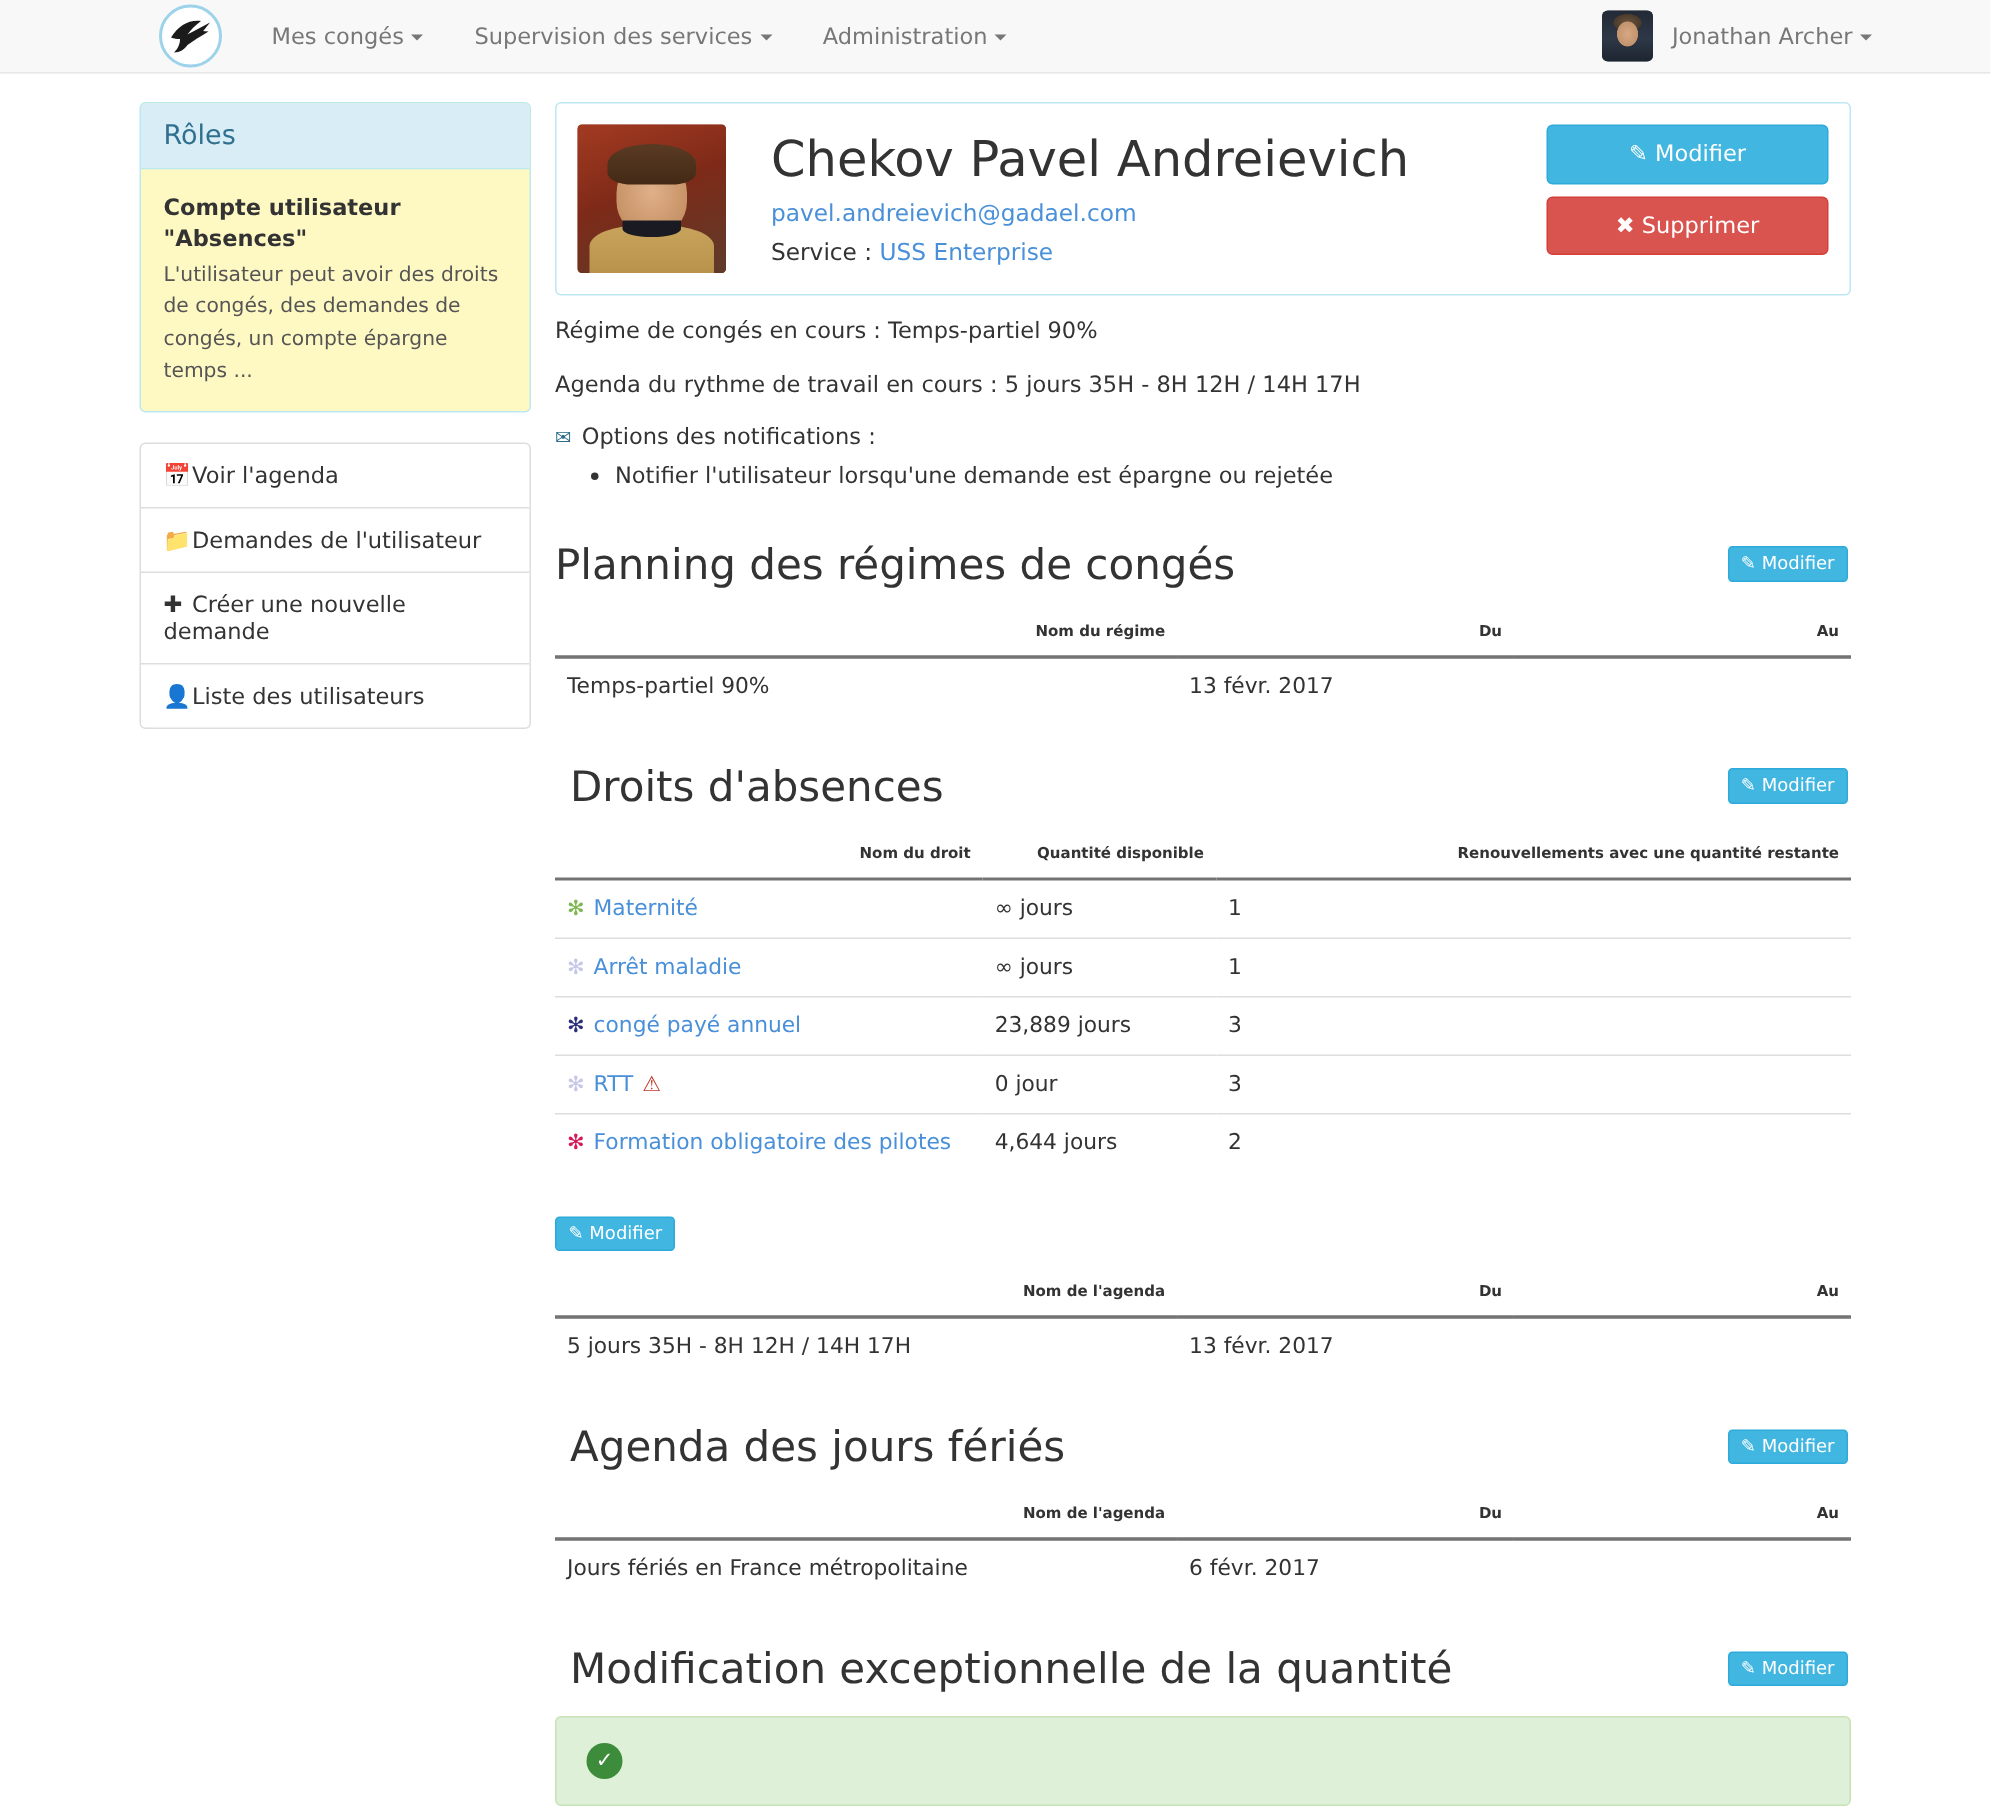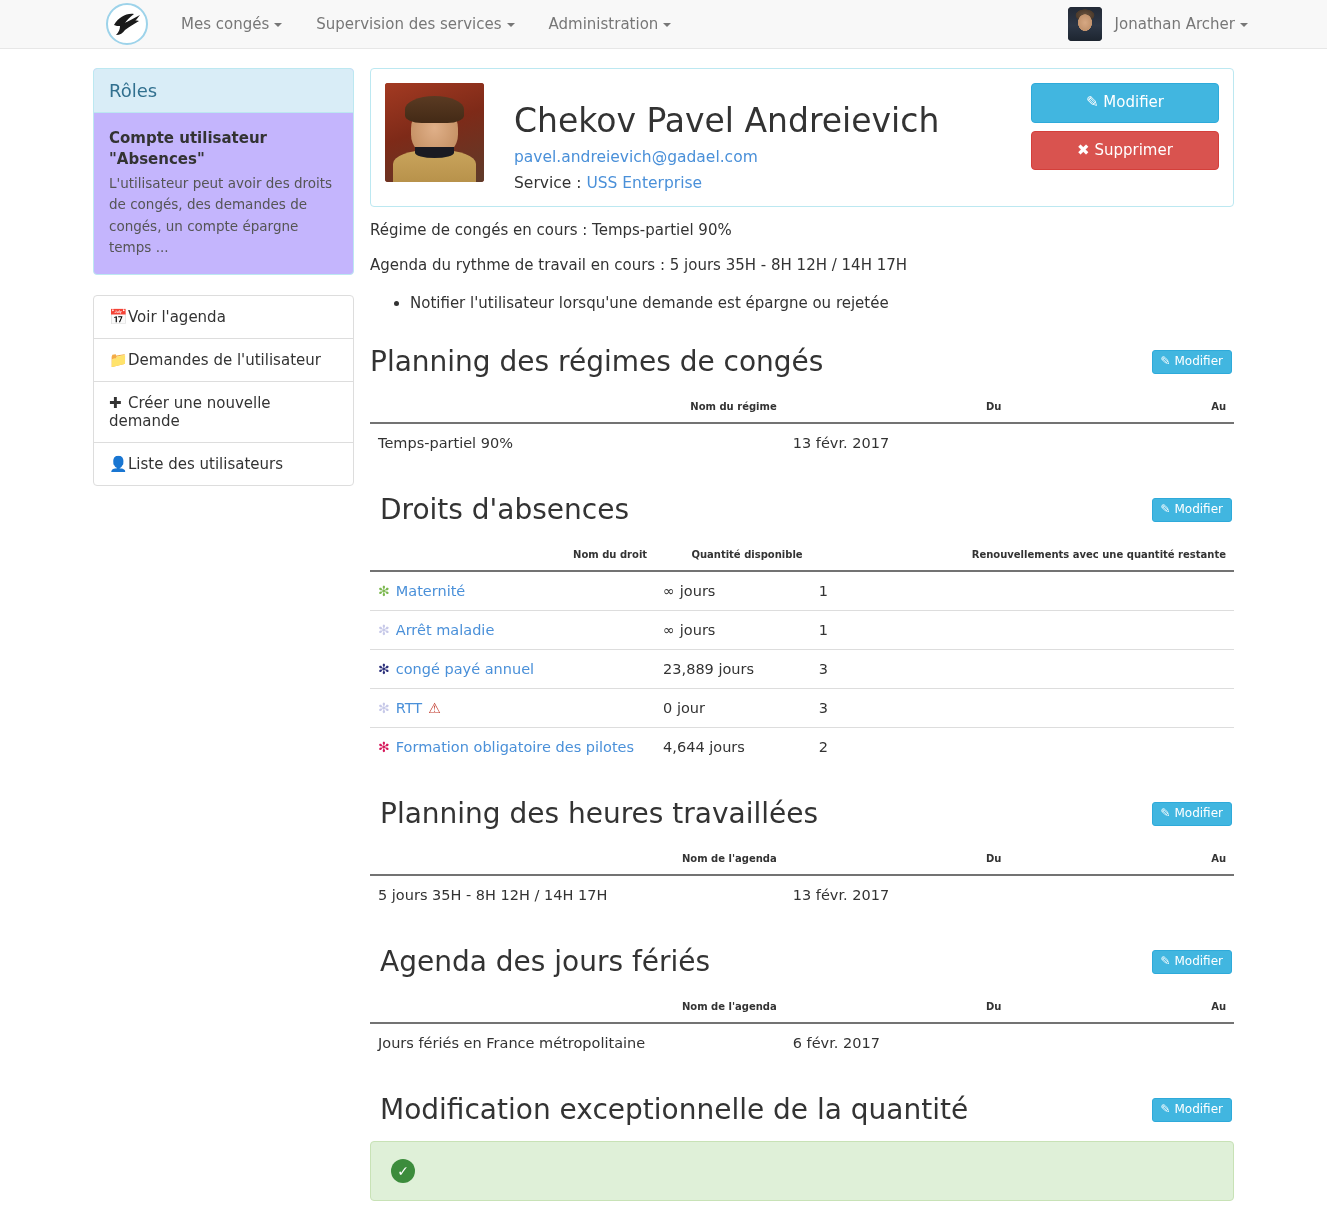--- a/index.html
+++ b/index.html
@@ -79,21 +79,21 @@
     display: flex;
     align-items: flex-start;
   }
   .sidebar { width: 261px; flex: 0 0 261px; padding-top: 19px; }
   .content { flex: 1 1 auto; padding-top: 19px; padding-left: 16px; }
 
   
   .panel {
     border: 1px solid #bce8f1;
     border-radius: 4px;
-    background: #c4b5fd;
+    background: #fef9c3;
     margin-bottom: 20px;
   }
   .panel-heading {
     background: #d9edf7;
     border-bottom: 1px solid #bce8f1;
     border-radius: 3px 3px 0 0;
     padding: 11px 15px;
   }
   .panel-title { font-size: 18px; color: #31708f; margin: 0; font-weight: normal; }
   .panel-body { padding: 15px; }
@@ -159,21 +159,21 @@
     position: absolute; left: 26%; width: 48%; top: 22%; height: 52%;
     background: radial-gradient(ellipse at 50% 45%, #e0b089 0%, #c89468 70%, #b5835a 100%);
     border-radius: 46% 46% 42% 42%;
   }
   .user-photo .hair {
     position: absolute; left: 20%; width: 60%; top: 13%; height: 27%;
     background: linear-gradient(#5a3a22, #432a16);
     border-radius: 50% 50% 28% 28%;
   }
   .user-info { padding-top: 4px; }
-  .user-name { font-size: 33px; font-weight: normal; color: #333333; margin: 15px 0 8px 0; line-height: 1.15; }
+  .user-name { font-size: 33px; font-weight: normal; color: #333333; margin: 0 0 8px 0; line-height: 1.15; }
   .user-email { font-size: 15.5px; color: #4a90d9; text-decoration: none; display: block; margin-bottom: 8px; cursor: pointer; }
   .user-service { font-size: 15.5px; color: #333333; }
   .user-service a { color: #4a90d9; text-decoration: none; cursor: pointer; }
   .user-actions { position: absolute; right: 14px; top: 14px; width: 188px; }
 
   .btn {
     display: block;
     width: 100%;
     text-align: center;
     border-radius: 4px;
@@ -363,20 +363,23 @@
         <button class="btn btn-danger">
           <span>✖</span>
           <span>Supprimer</span>
         </button>
       </div>
     </div>
 
     <div class="info-block">
       <p class="info-line">Régime de congés en cours : Temps-partiel 90%</p>
       <p class="info-line">Agenda du rythme de travail en cours : 5 jours 35H - 8H 12H / 14H 17H</p>
+      <p class="notif-head">
+        <span class="envelope">✉</span><span>Options des notifications :</span>
+      </p>
       <ul class="notif-list">
         <li>Notifier l'utilisateur lorsqu'une demande est épargne ou rejetée</li>
       </ul>
     </div>
 
     <div class="section">
       <div class="section-head">
         <h2 class="section-title flush">Planning des régimes de congés</h2>
         <div class="sec-btn-wrap">
           <button class="btn btn-xs">
@@ -446,21 +449,20 @@
               <td><span class="asterisk" style="color: rgb(214, 24, 90);">✻</span><a class="right-link">Formation obligatoire des pilotes</a></td>
               <td>4,644 jours</td>
               <td>2</td>
             </tr>
           </tbody>
       </table>
     </div>
 
     <div class="section">
       <div class="section-head">
-        <h2 class="section-title">Planning des heures travaillées</h2>
         <div class="sec-btn-wrap">
           <button class="btn btn-xs">
             <span>✎</span>
             <span>Modifier</span>
           </button>
         </div>
       </div>
       <table class="data">
         <thead>
           <tr>

